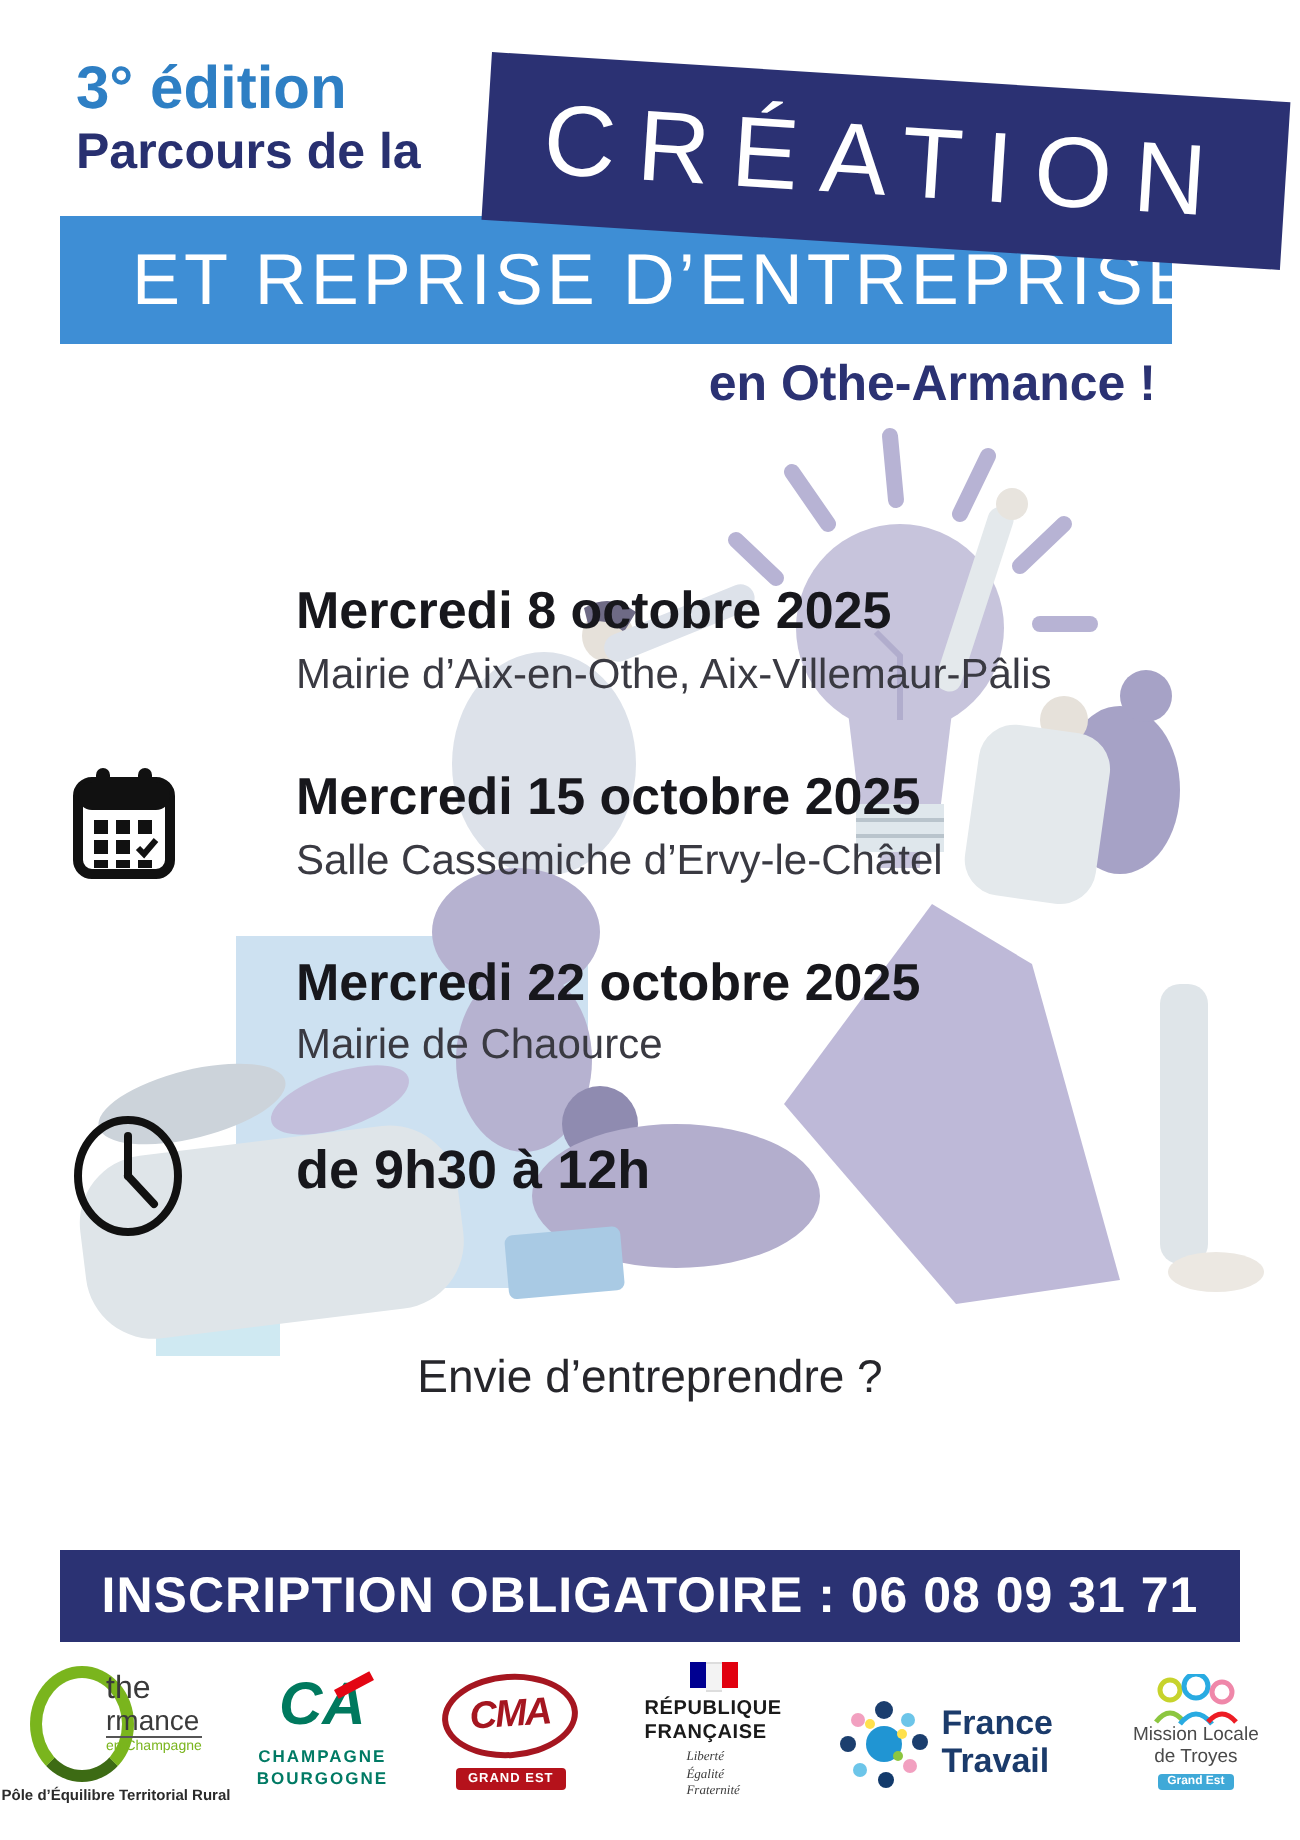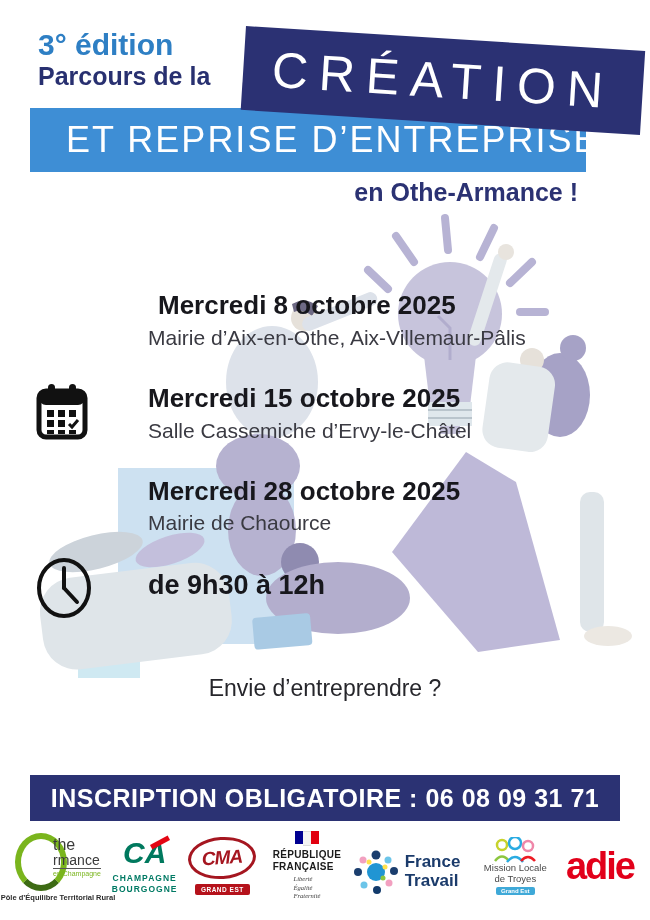--- a/index.html
+++ b/index.html
@@ -22,21 +22,21 @@
   }
   .reprise-text{color:#ffffff;font-size:36px;font-weight:400;letter-spacing:2px;white-space:nowrap;}
   .othe-armance-tag{position:absolute;top:178px;right:72px;font-size:25px;font-weight:bold;color:#2b3273;z-index:2;}
 
   
   .bg-illu{position:absolute;left:0;top:200px;z-index:0;}
 
   
   .sched-date{position:absolute;left:148px;font-size:26px;font-weight:bold;color:#17171c;z-index:2;white-space:nowrap;}
   .sched-loc{position:absolute;left:148px;font-size:21px;color:#3a3a42;z-index:2;white-space:nowrap;}
-  .d1{top:290px;margin-left:10px;} .l1{top:326px;}
+  .d1{top:290px;} .l1{top:326px;}
   .d2{top:383px;} .l2{top:419px;}
   .d3{top:476px;} .l3{top:511px;}
   .time-text{position:absolute;left:148px;top:570px;font-size:27px;font-weight:bold;color:#17171c;z-index:2;}
   .calendar-icon{position:absolute;left:36px;top:383px;z-index:2;}
   .clock-icon{position:absolute;left:36px;top:556px;z-index:2;}
 
   
   .envie{position:absolute;left:0;top:675px;width:100%;text-align:center;font-size:23px;color:#26262b;z-index:2;}
   .desc{position:absolute;left:25px;top:707px;width:600px;text-align:center;font-size:17.5px;line-height:1.5;color:#26262b;z-index:2;}
   .banner{
@@ -181,21 +181,21 @@
   <svg class="clock-icon" width="56" height="64" viewBox="0 0 56 64" aria-hidden="true">
     <ellipse cx="28" cy="32" rx="25" ry="28" fill="none" stroke="#111" stroke-width="4"></ellipse>
     <line x1="28" y1="32" x2="28" y2="12" stroke="#111" stroke-width="4" stroke-linecap="round"></line>
     <line x1="28" y1="32" x2="41" y2="46" stroke="#111" stroke-width="4" stroke-linecap="round"></line>
   </svg>
 
   <div class="sched-date d1">Mercredi 8 octobre 2025</div>
   <div class="sched-loc l1">Mairie d’Aix-en-Othe, Aix-Villemaur-Pâlis</div>
   <div class="sched-date d2">Mercredi 15 octobre 2025</div>
   <div class="sched-loc l2">Salle Cassemiche d’Ervy-le-Châtel</div>
-  <div class="sched-date d3">Mercredi 28 octobre 2025</div>
+  <div class="sched-date d3">Mercredi 22 octobre 2025</div>
   <div class="sched-loc l3">Mairie de Chaource</div>
   <div class="time-text">de 9h30 à 12h</div>
 
   <div class="envie">Envie d’entreprendre ?</div>
   <div class="banner">
     <span class="banner-text">INSCRIPTION OBLIGATOIRE : 06 08 09 31 71</span>
   </div>
 
   <div class="logos">
 
@@ -276,18 +276,15 @@
         <circle cx="36" cy="9" r="5" fill="none" stroke="#ef87a9" stroke-width="2.5"></circle>
         <path d="M29 24 Q36 16 43 24" fill="none" stroke="#ed1c24" stroke-width="2.5"></path>
       </svg>
       <div class="ml-name">
         <span>Mission Locale</span><br>
         <span>de Troyes</span>
       </div>
       <div class="ml-badge">Grand Est</div>
     </div>
 
-    <div class="logo adie-block">
-      <div class="adie-name">adie</div>
-    </div>
 
   </div>
 </div>
 
 </body></html>

